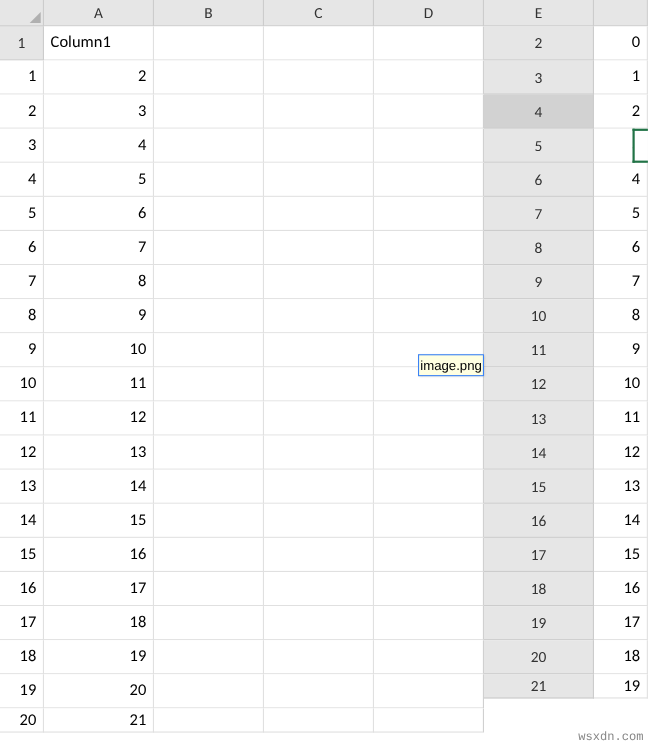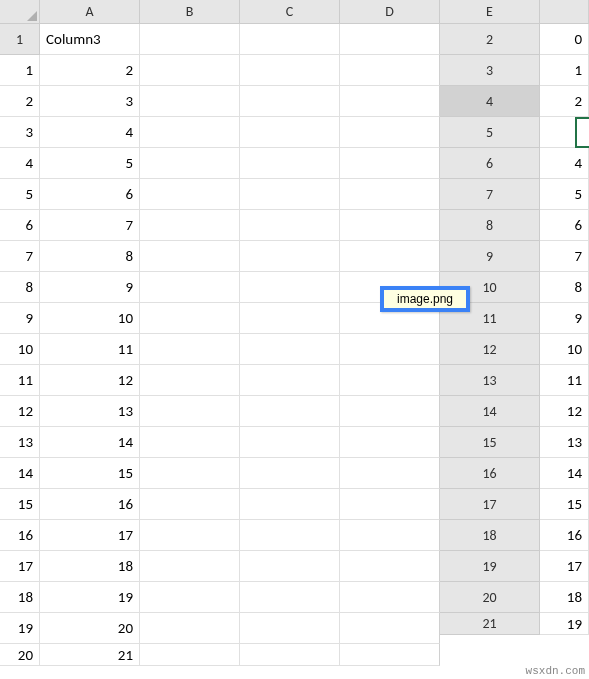--- a/index.html
+++ b/index.html
@@ -65,26 +65,27 @@
       background: #fff;
       white-space: nowrap;
       overflow: hidden;
     }
     .cell.header-text { text-align: left; }
     .cell.num { text-align: right; }
     .last-col { border-right: 1px solid #d0d0d0; }
     .tooltip {
       position: absolute;
       background: #ffffe1;
-      border: 4px solid #3b82f6;
+      border: 1px solid #3b82f6;
       font-size: 12px;
-      padding: 2px 13px;
+      padding: 2px 1px;
       color: #000;
       font-family: Tahoma, Arial, sans-serif;
       box-shadow: 1px 1px 2px rgba(0,0,0,0.2);
+      margin-top: 36px;
     }
     .watermark {
       position: absolute;
       right: 4px;
       bottom: 2px;
       font-size: 11px;
       color: #888;
       font-family: Liberation Mono, monospace;
     }
     .sel-marker {
@@ -104,21 +105,21 @@
 
 <div class="sheet" id="sheet">
     <div class="corner"></div>
     <div class="col-head">A</div>
     <div class="col-head">B</div>
     <div class="col-head">C</div>
     <div class="col-head">D</div>
     <div class="col-head">E</div>
     <div class="col-head last-col"></div>
     <div class="row-head">1</div>
-    <div class="cell header-text">Column3</div>
+    <div class="cell header-text">Column1</div>
     <div class="cell"></div>
     <div class="cell"></div>
     <div class="cell last-col"></div>
     <div class="row-head">2</div>
     <div class="cell num">0</div>
     <div class="cell num">1</div>
     <div class="cell num">2</div>
     <div class="cell"></div>
     <div class="cell"></div>
     <div class="cell last-col"></div>

